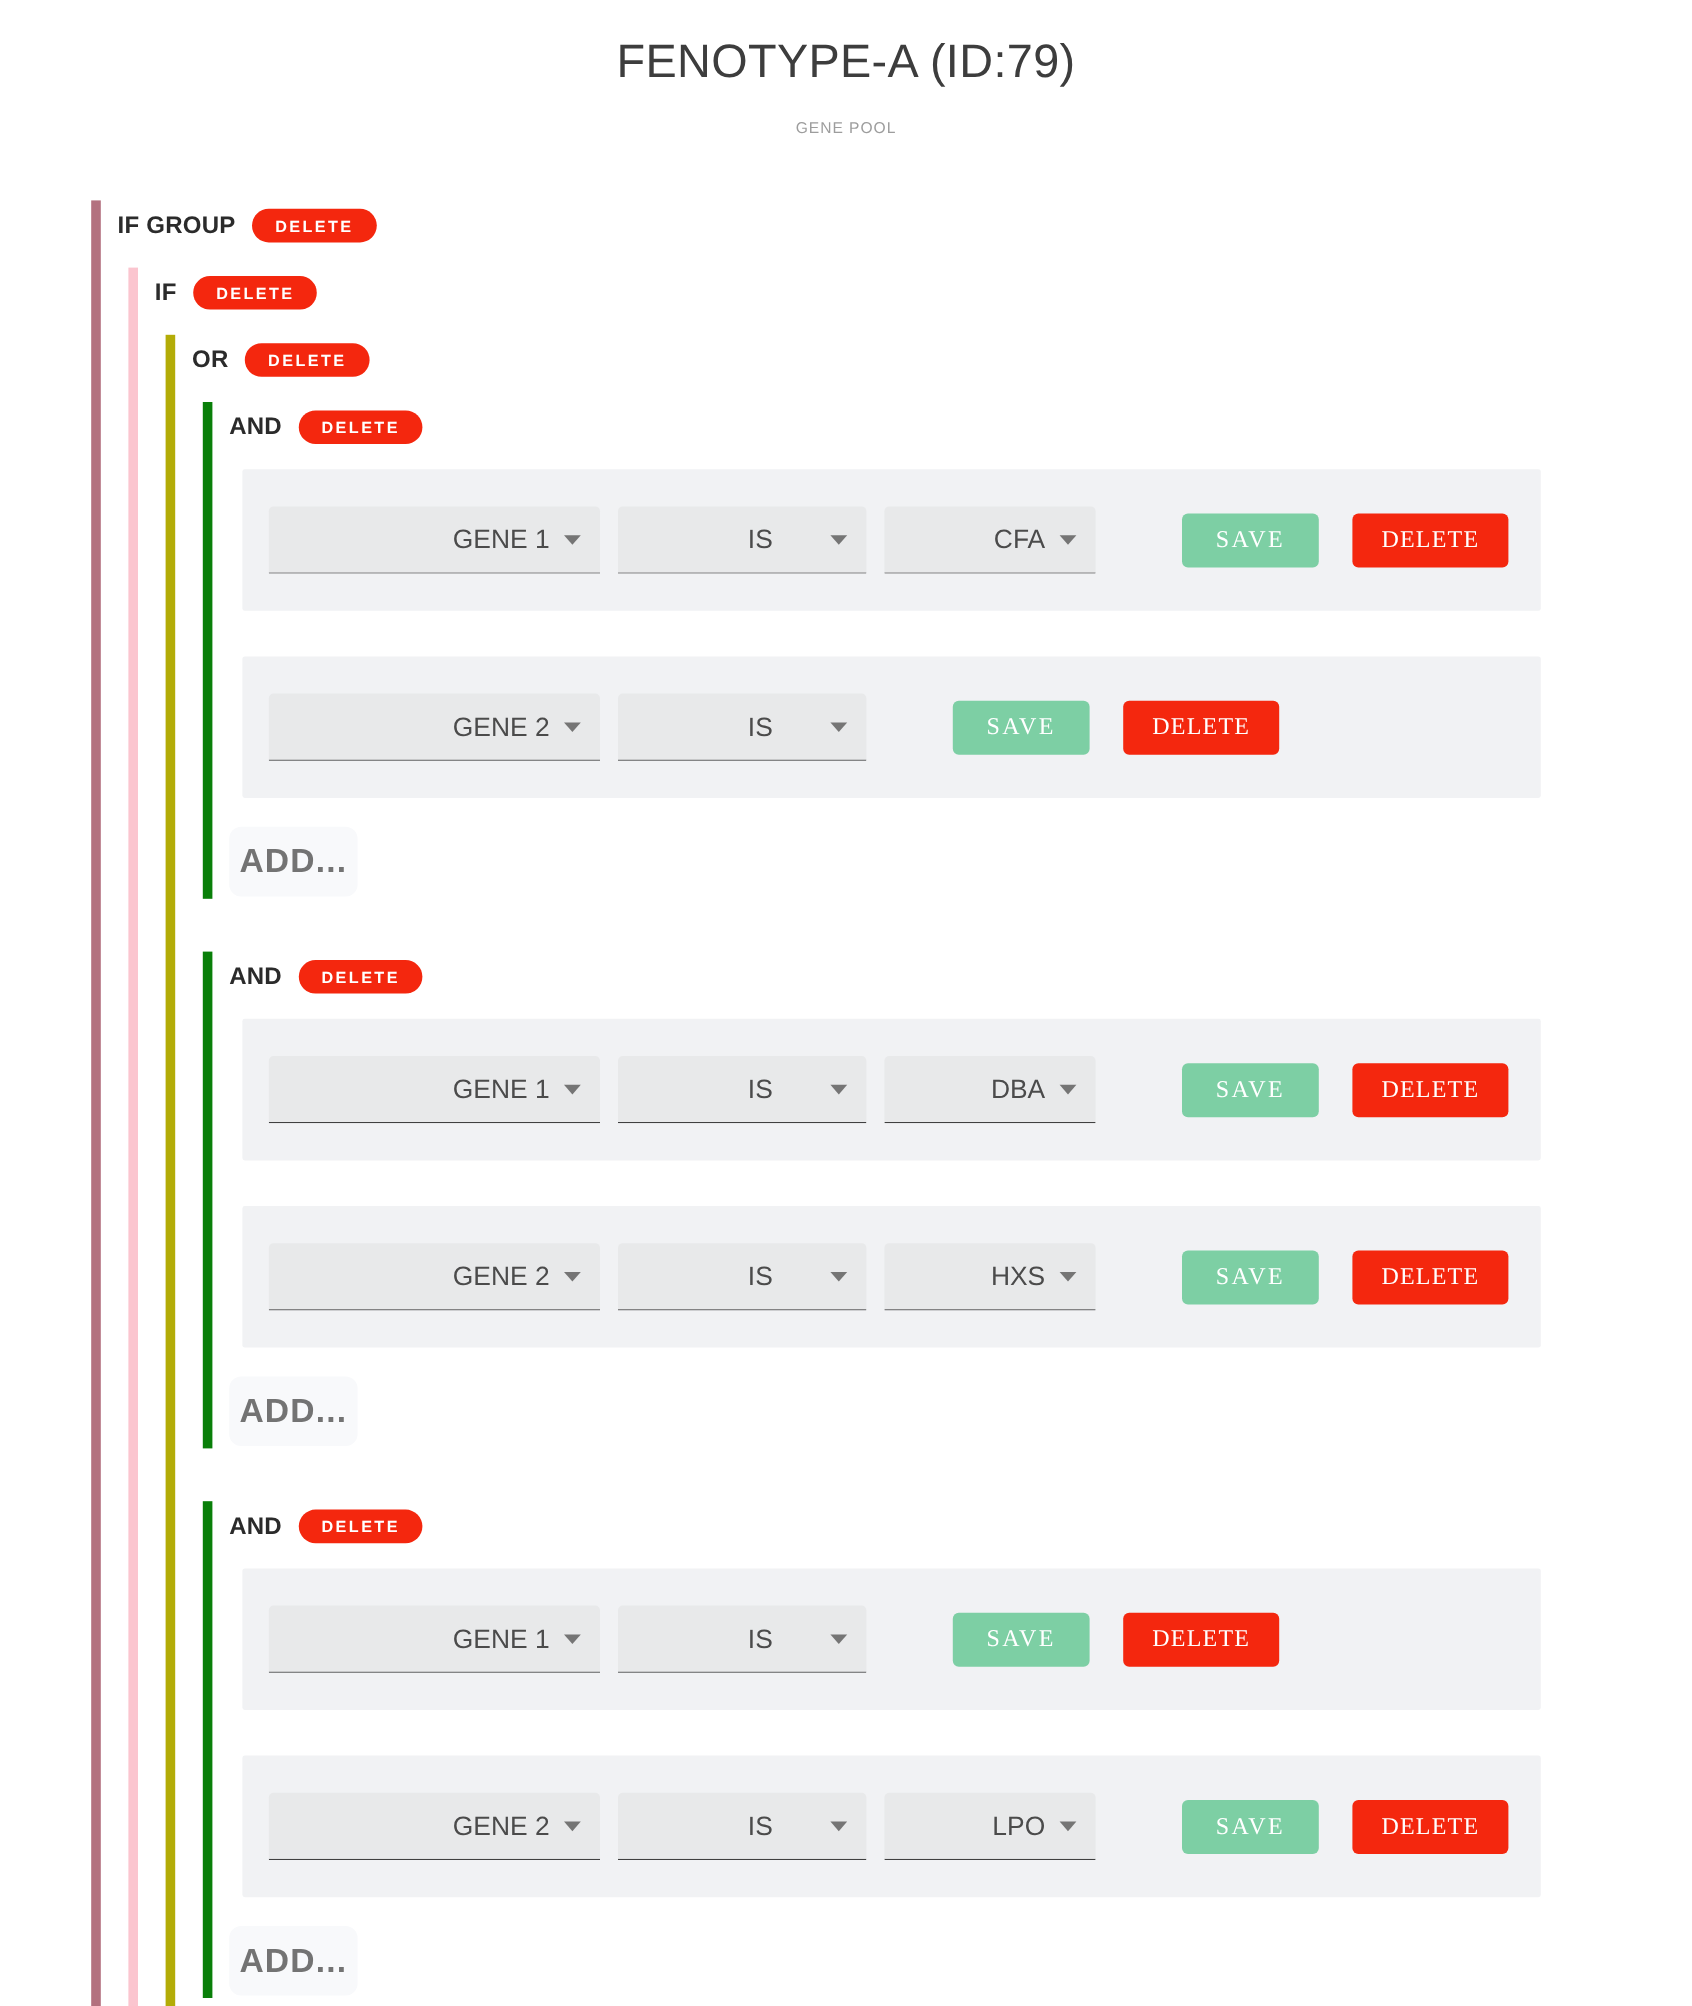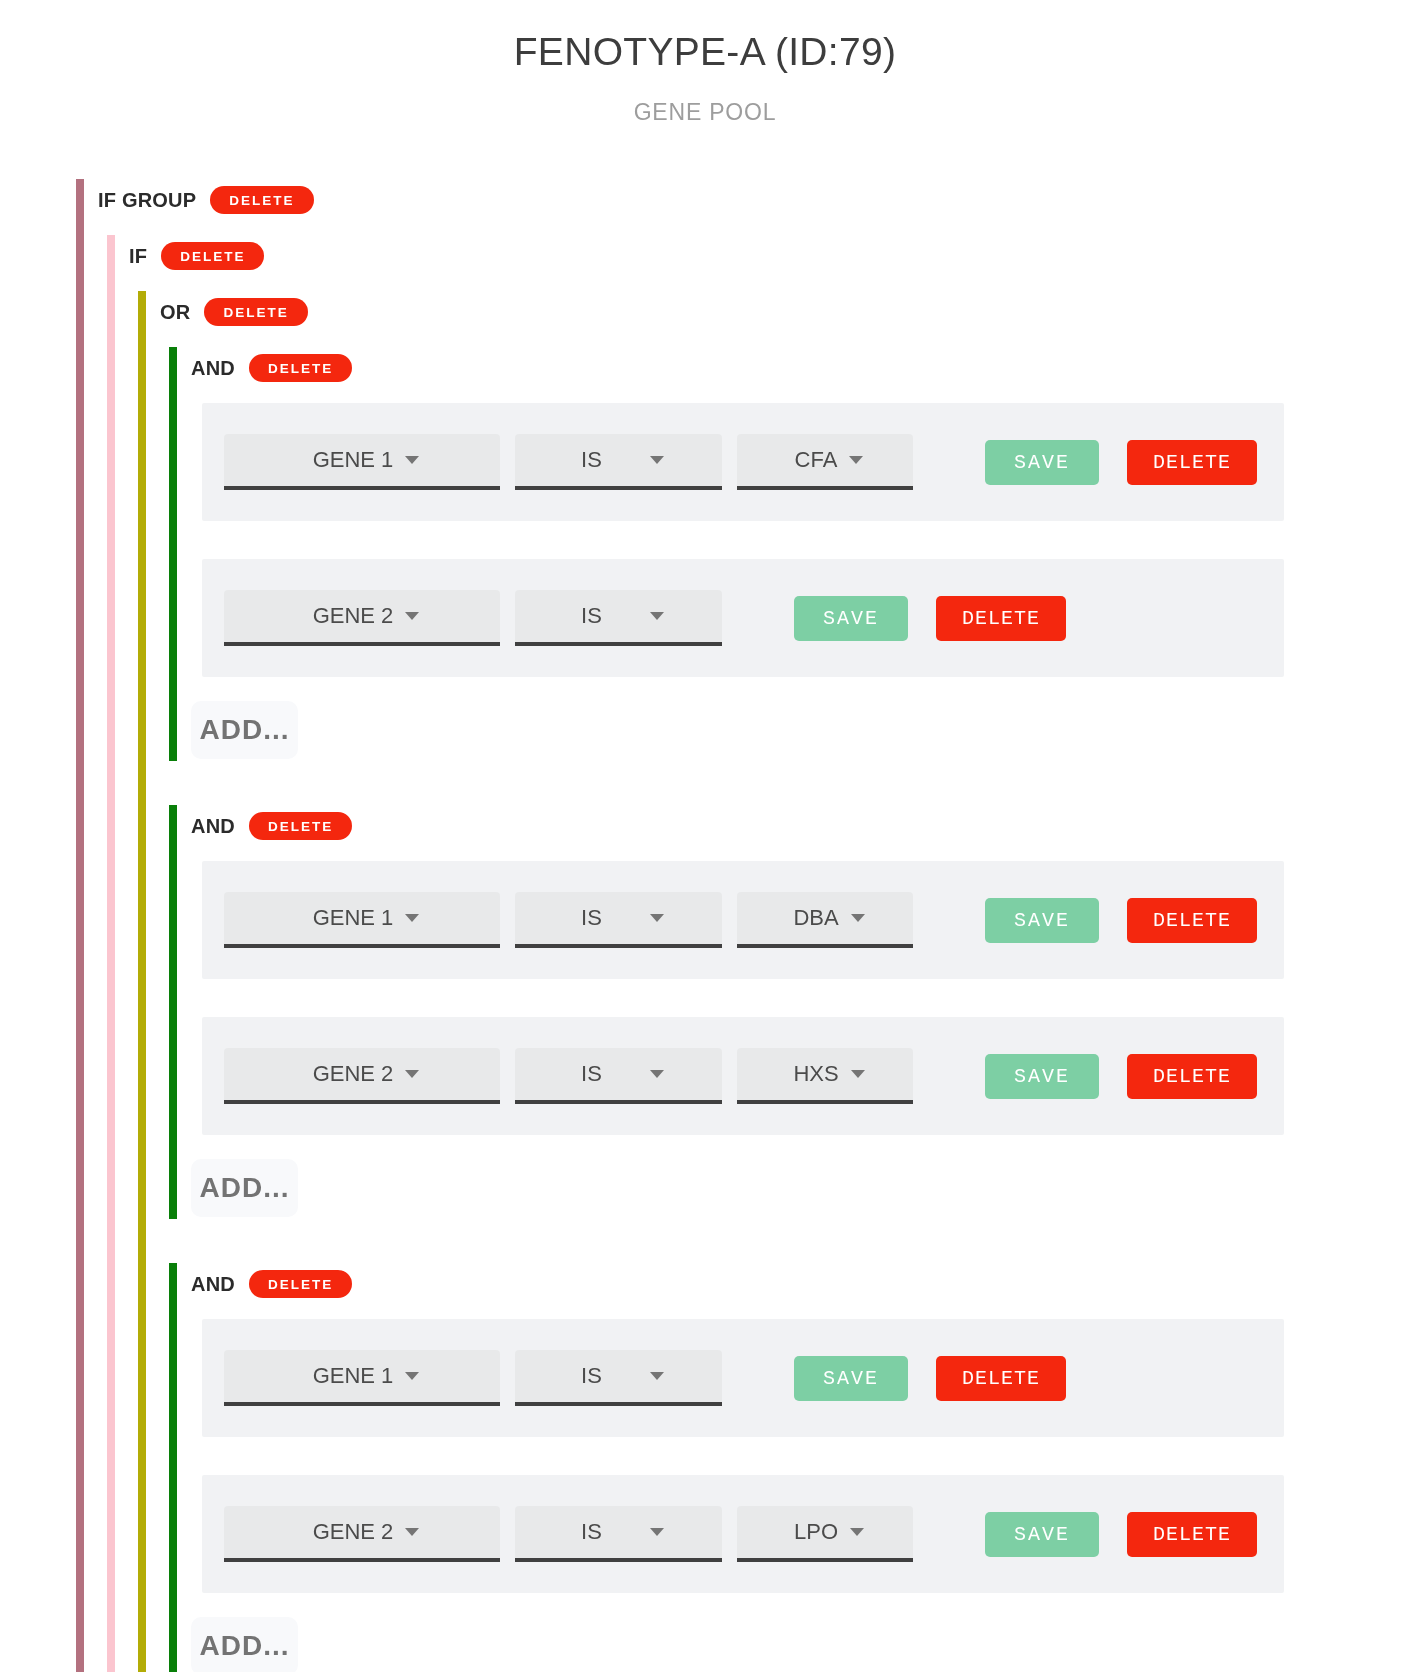--- a/index.html
+++ b/index.html
@@ -7,21 +7,21 @@
   body {
     background: #ffffff;
     overflow: hidden;
     font-family: "Liberation Sans", sans-serif;
     color: #2f2f2f;
   }
 
   
   .page-header { padding-top: 30px; text-align: center; }
   .page-title  { font-size: 39px; font-weight: 400; color: #3d3d3d; letter-spacing: 0.3px; }
-  .page-subtitle { margin-top: 25px; font-size: 23px; font-weight: 400; color: #9d9d9d; letter-spacing: 0.8px; }
+  .page-subtitle { margin-top: 25px; font-size: 13px; font-weight: 400; color: #9d9d9d; letter-spacing: 0.8px; }
 
   
   .tree { margin: 53px 0 0 76px; }
 
   .node { border-left: 8px solid #ccc; padding: 6px 0 0 14px; }
   .node-ifgroup { border-color: #b3717f; padding-bottom: 120px; }
   .node-if      { border-color: #fbc5cf; padding-bottom: 110px; }
   .node-or      { border-color: #b3ac07; padding-bottom: 100px; }
   .node-and     { border-color: #097f09; padding-bottom: 2px; margin-bottom: 44px; }
   .node-and:last-child { margin-bottom: 0; }
@@ -44,44 +44,44 @@
   .row {
     display: flex; align-items: center;
     width: 1082px; height: 118px;
     margin-left: 11px; margin-bottom: 38px;
     padding: 0 27px 0 22px;
     background: #f1f2f4; border-radius: 2px;
   }
   .row:last-of-type { margin-bottom: 0; }
 
   .select {
-    display: flex; align-items: center; justify-content: center;
+    display: flex; align-items: center; justify-content: flex-end;
     height: 56px; margin-right: 15px;
     padding: 0 16px 0 24px;
     background: #e8e9ea;
-    border-bottom: 4px solid #404040;
+    border-bottom: 1px solid #404040;
     border-radius: 4px 4px 0 0;
     font-size: 22px; color: #4b4b4b;
     cursor: pointer;
   }
   .select-gene  { width: 276px; }
   .select-op    { width: 207px; gap: 36px; }
   .select-value { width: 176px; }
 
   .caret {
     width: 0; height: 0; margin-left: 12px;
     border-left: 7px solid transparent;
     border-right: 7px solid transparent;
     border-top: 8px solid #757575;
   }
 
   .btn {
     display: inline-flex; align-items: center; justify-content: center;
     height: 45px; border: none; border-radius: 5px;
-    font-family: Liberation Mono, monospace; color: #ffffff; cursor: pointer;
+    font-family: Liberation Serif, serif; color: #ffffff; cursor: pointer;
   }
   .btn-save {
     width: 114px; margin-left: 57px;
     background: #7dcfa4;
     font-size: 20px; font-weight: 400; letter-spacing: 2px;
   }
   .btn-delete {
     width: 130px; margin-left: 28px;
     background: #f4270e;
     font-size: 20px; font-weight: 500; letter-spacing: 1px;

